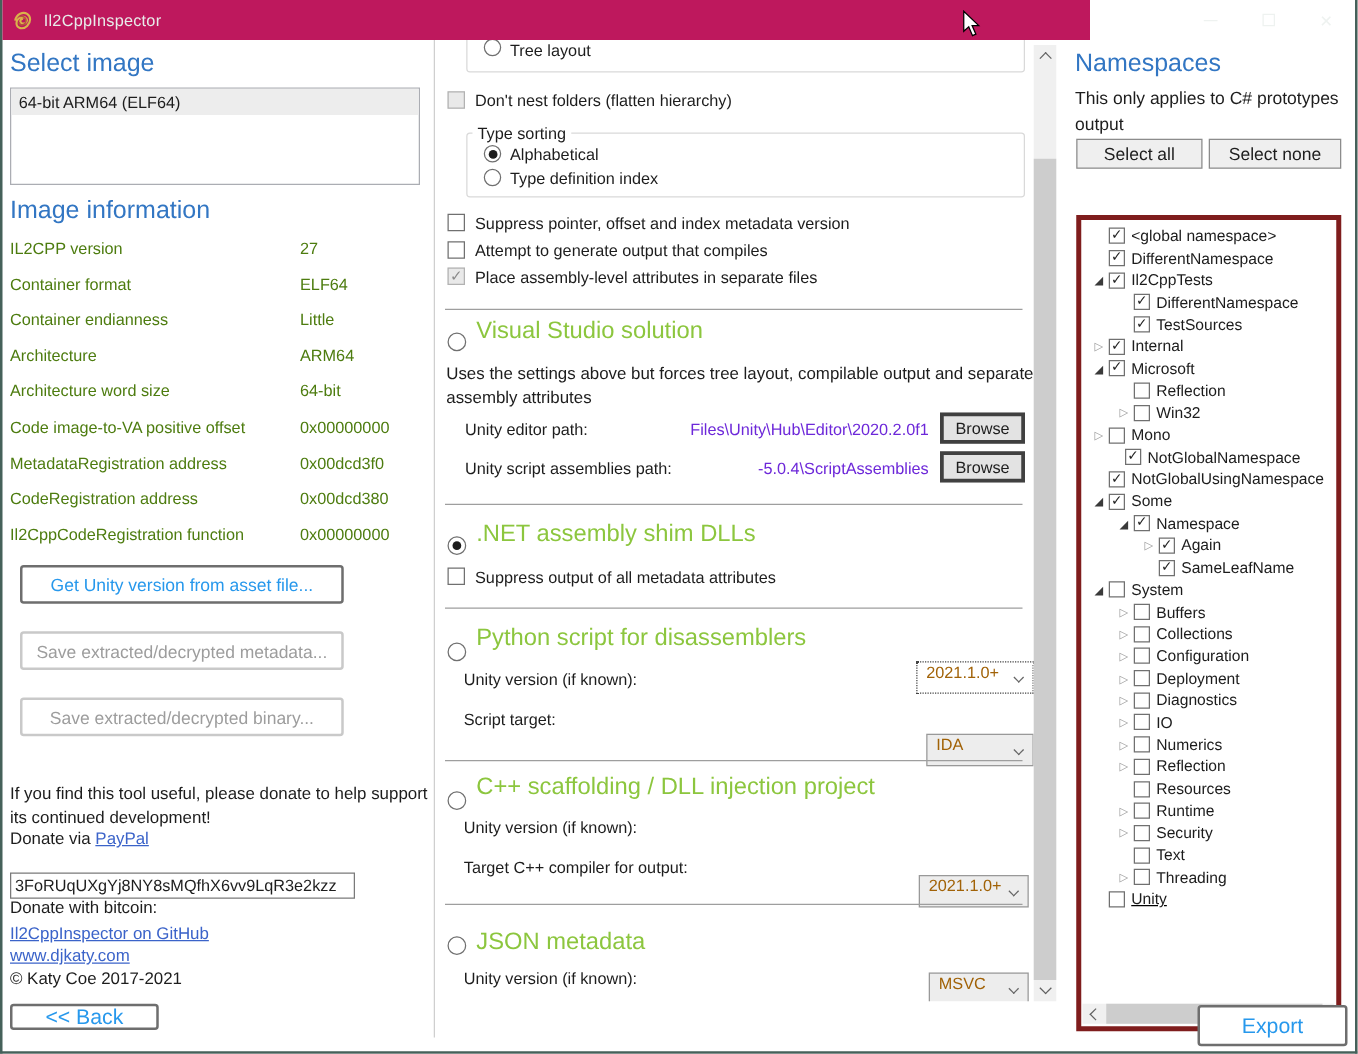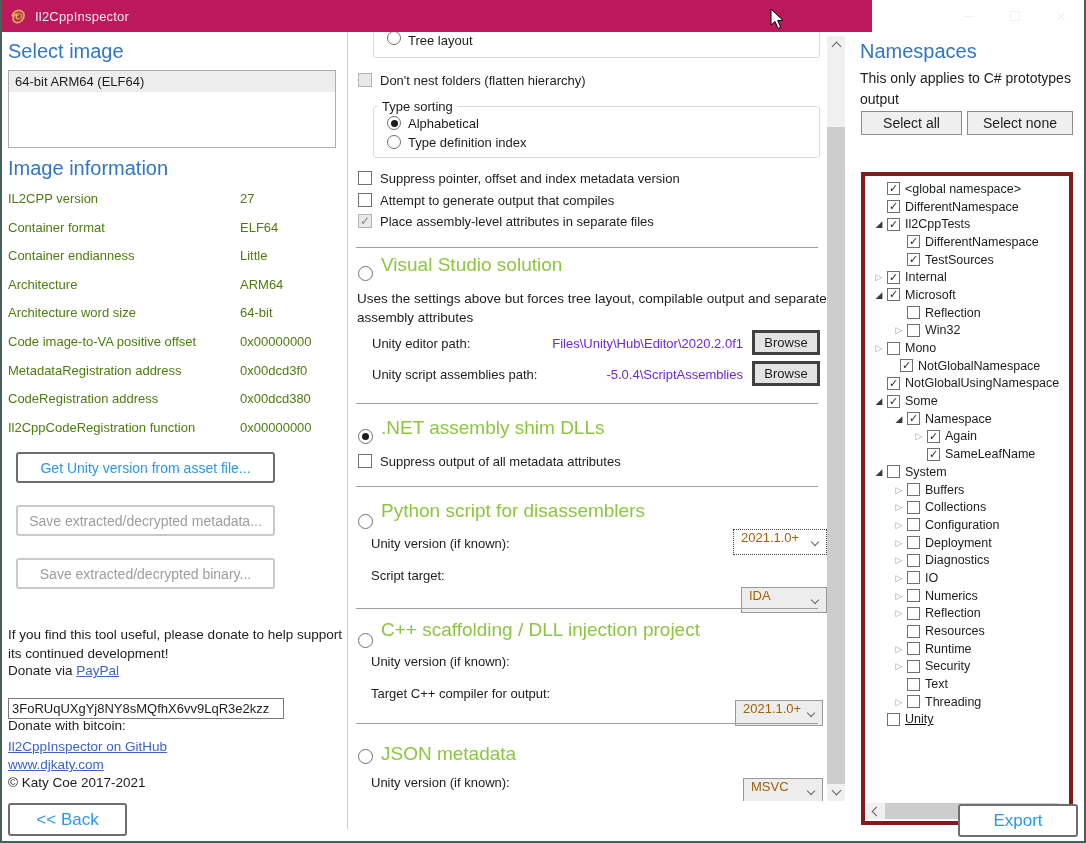--- a/index.html
+++ b/index.html
@@ -132,21 +132,21 @@
     <div class="abs lbl" style="left:8px; top:663px; font-size:13.5px;">
       <span>Donate via </span><span class="link">PayPal</span>
     </div>
     <div class="abs lbl" style="left:8px; top:681px; font-size:13.5px;margin-top:37px;">Donate with bitcoin:</div>
     <input class="bitcoin-input abs" style="left: 8px; top: 698px;" readonly="" value="3FoRUqUXgYj8NY8sMQfhX6vv9LqR3e2kzz">
 
     <div class="abs link" style="left:8px; top:739px;">Il2CppInspector on GitHub</div>
     <div class="abs link" style="left:8px; top:757px;">www.djkaty.com</div>
     <div class="abs lbl" style="left:8px; top:775px; font-size:13.5px;">© Katy Coe 2017-2021</div>
 
-    <div class="big-btn back-btn abs" style="left:8px; top:803px; width:119px; height:33px;">&lt;&lt; Back</div>
+    <div class="big-btn back-btn abs" style="left:8px; top:803px; width:119px; height:21px;">&lt;&lt; Back</div>
 
     <div class="vdivider abs" style="left:347px; top:32px; height:798px;"></div>
 
     <div class="mid-viewport">
 
       <div class="groupbox abs" style="left:25px; top:-26px; width:447px; height:52px;"></div>
       <span class="radio abs" style="left:39px; top:-1px;"></span>
       <span class="lbl abs" style="left:60px; top:1px;">Tree layout</span>
 
       <span class="cb dis abs" style="left:10px; top:41px;"></span>

